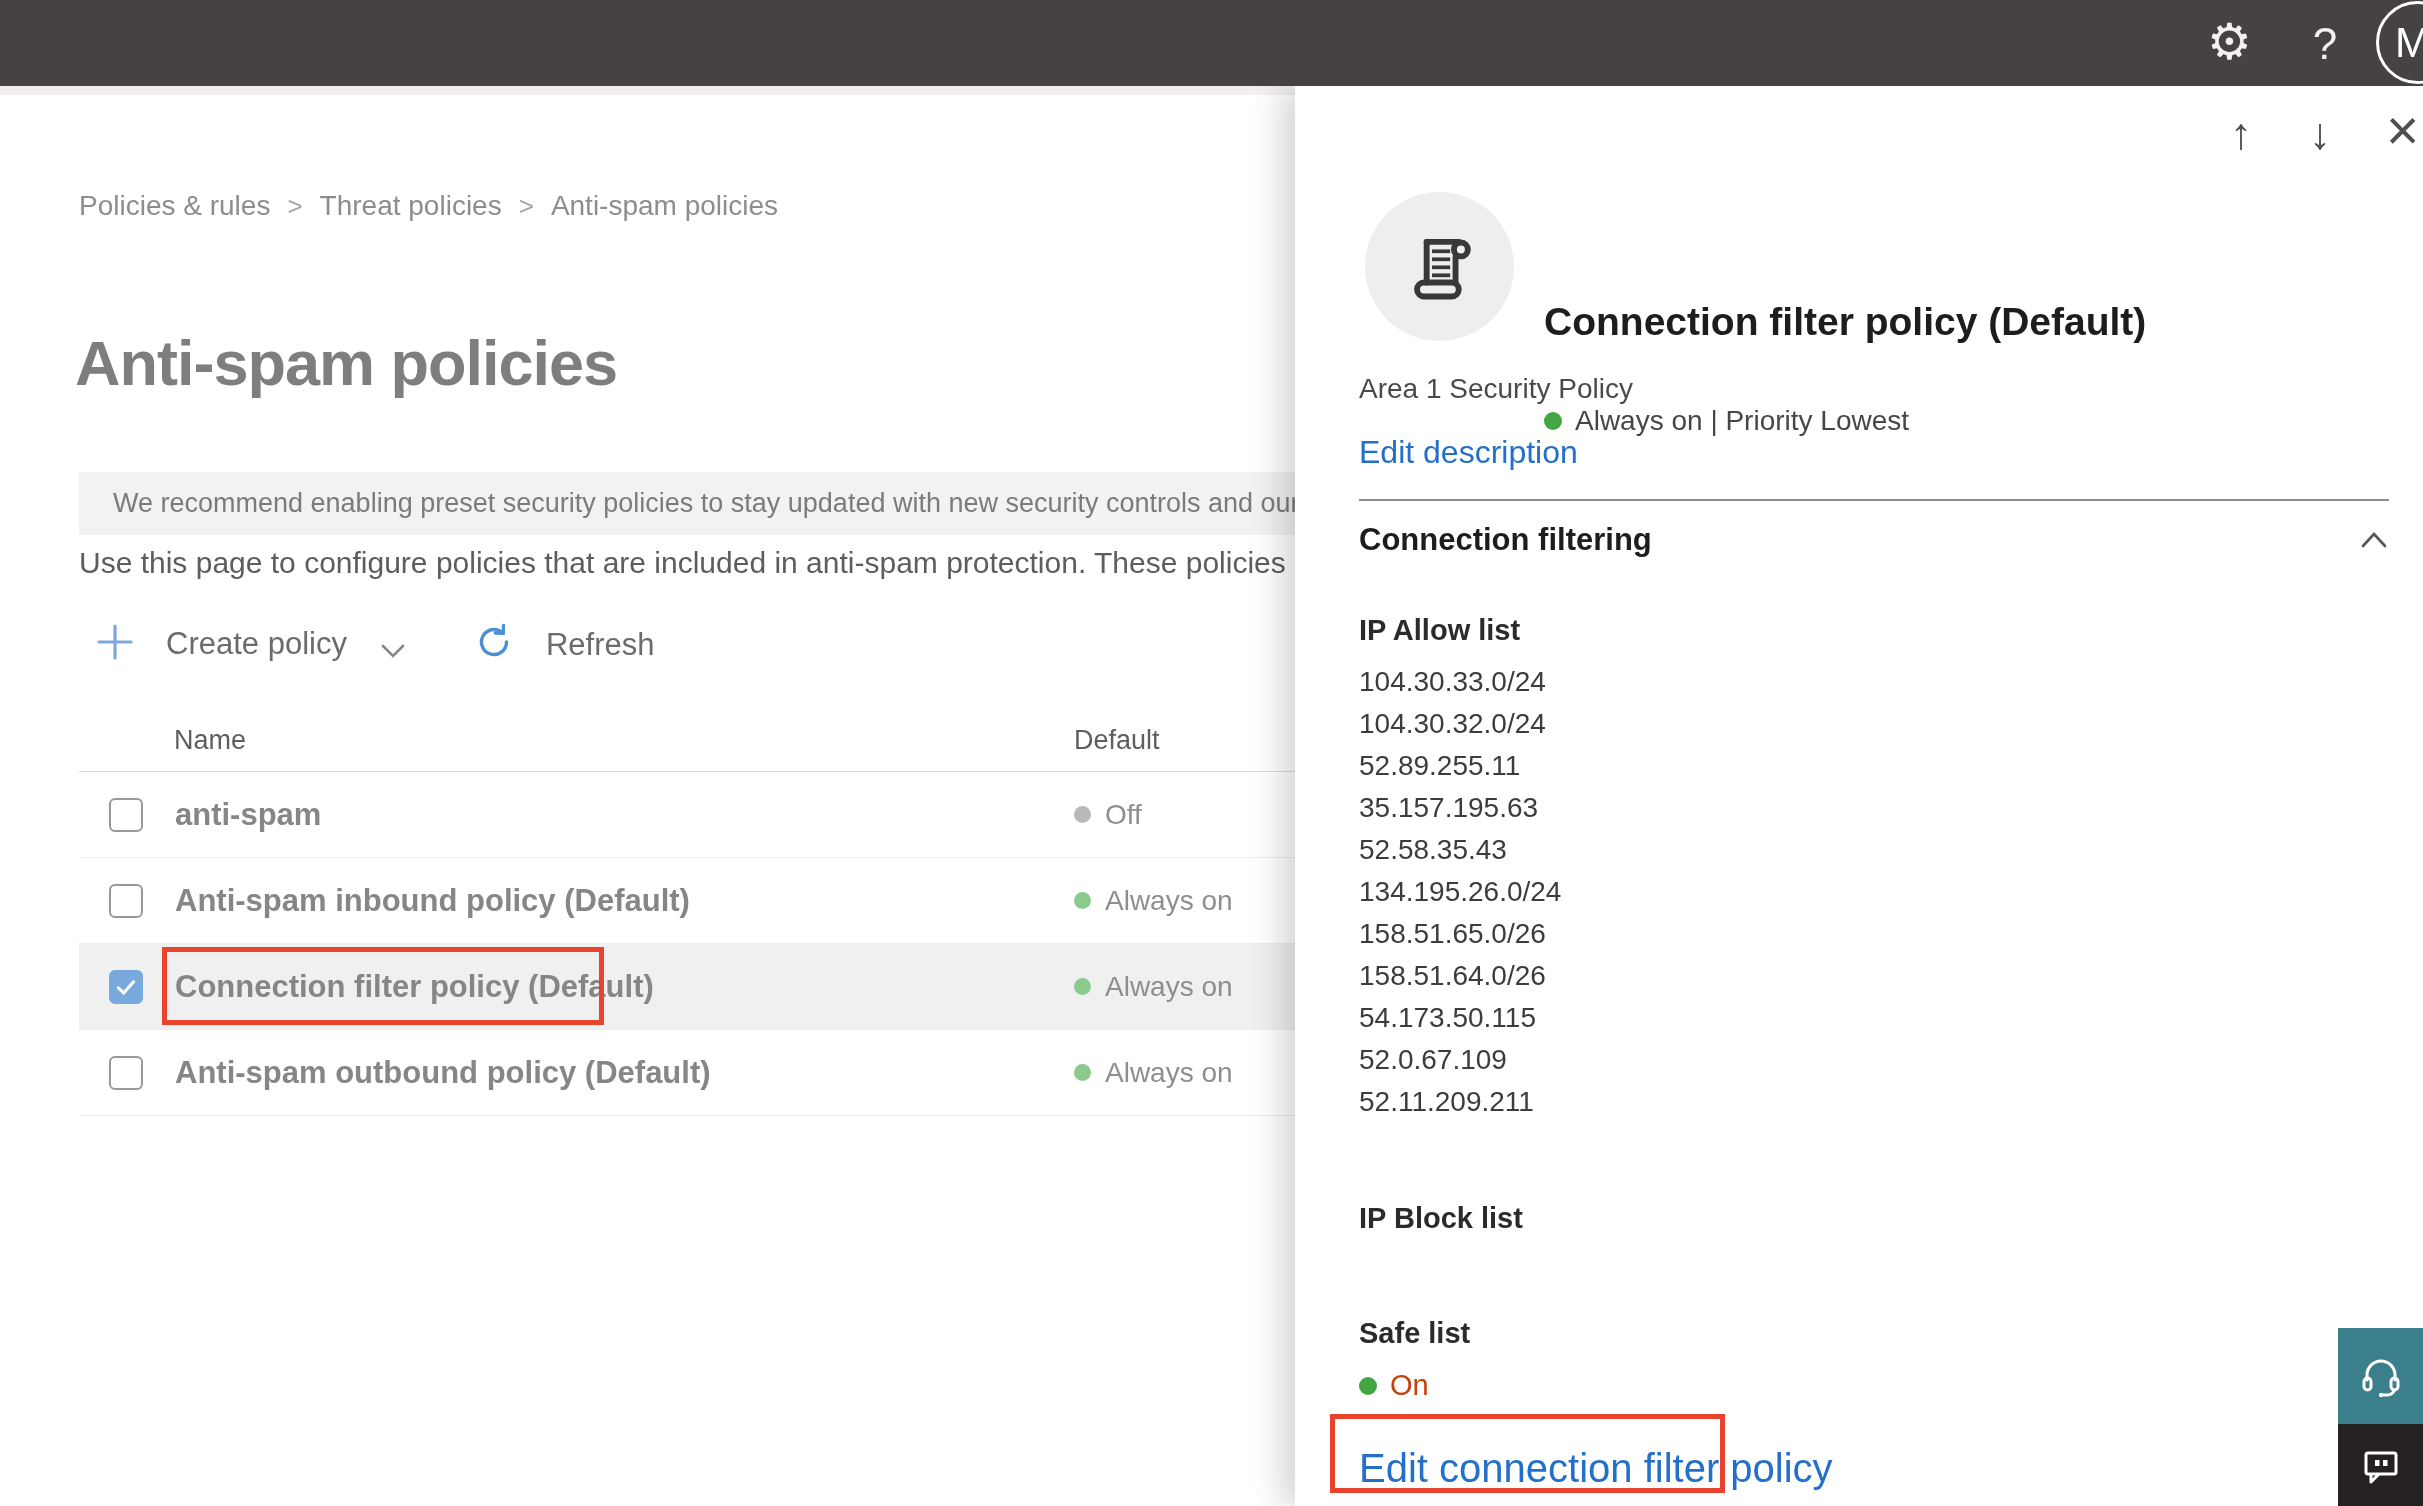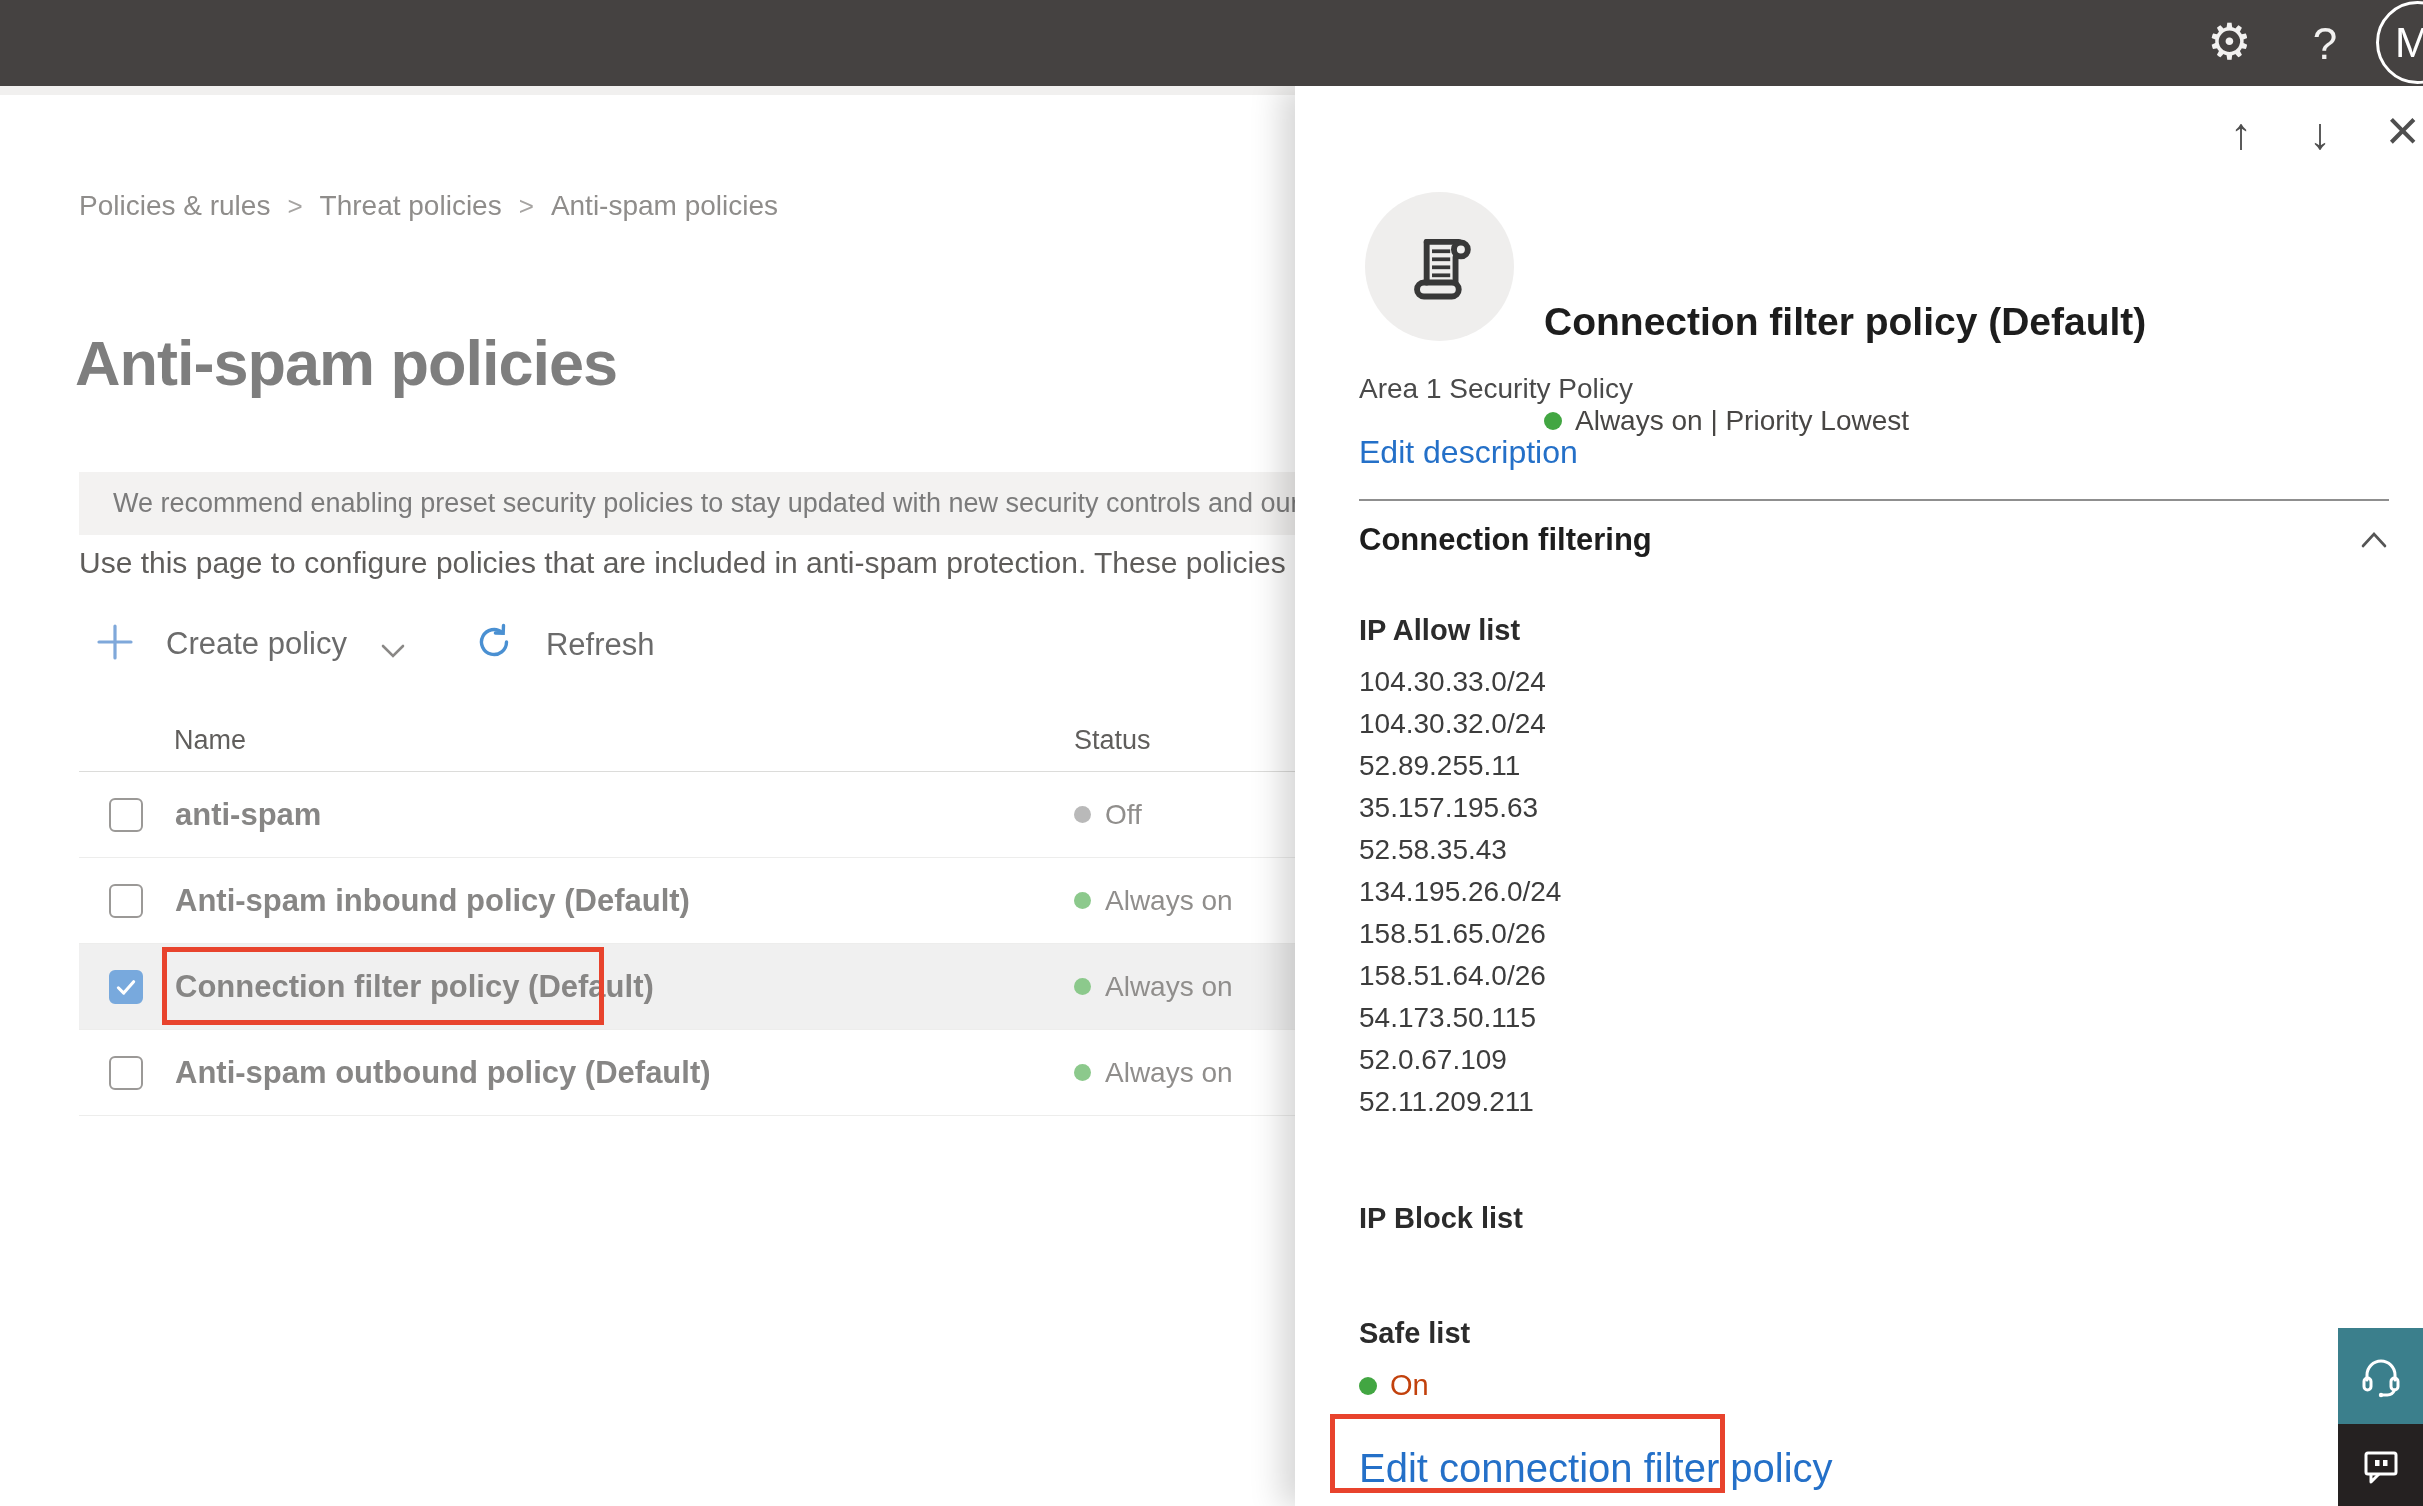--- a/index.html
+++ b/index.html
@@ -173,21 +173,21 @@
       <path d="M33.5 21 a12.5 12.5 0 1 1 -4.3 -9.4"></path>
       <polyline points="30.5,4.5 30.2,12.3 22.4,12.0"></polyline>
     </svg>
     <span>Refresh</span>
   </button>
 </div>
 
 <div class="table">
   <div class="t-head">
     <span class="th-name">Name</span>
-    <span class="th-status">Status</span>
+    <span class="th-status">Default</span>
   </div>
 
   <div class="t-row">
     <span class="cb"></span>
     <span class="t-name">anti-spam</span>
     <span class="t-status">
       <i class="dot off"></i>
       <span>Off</span>
     </span>
   </div>

